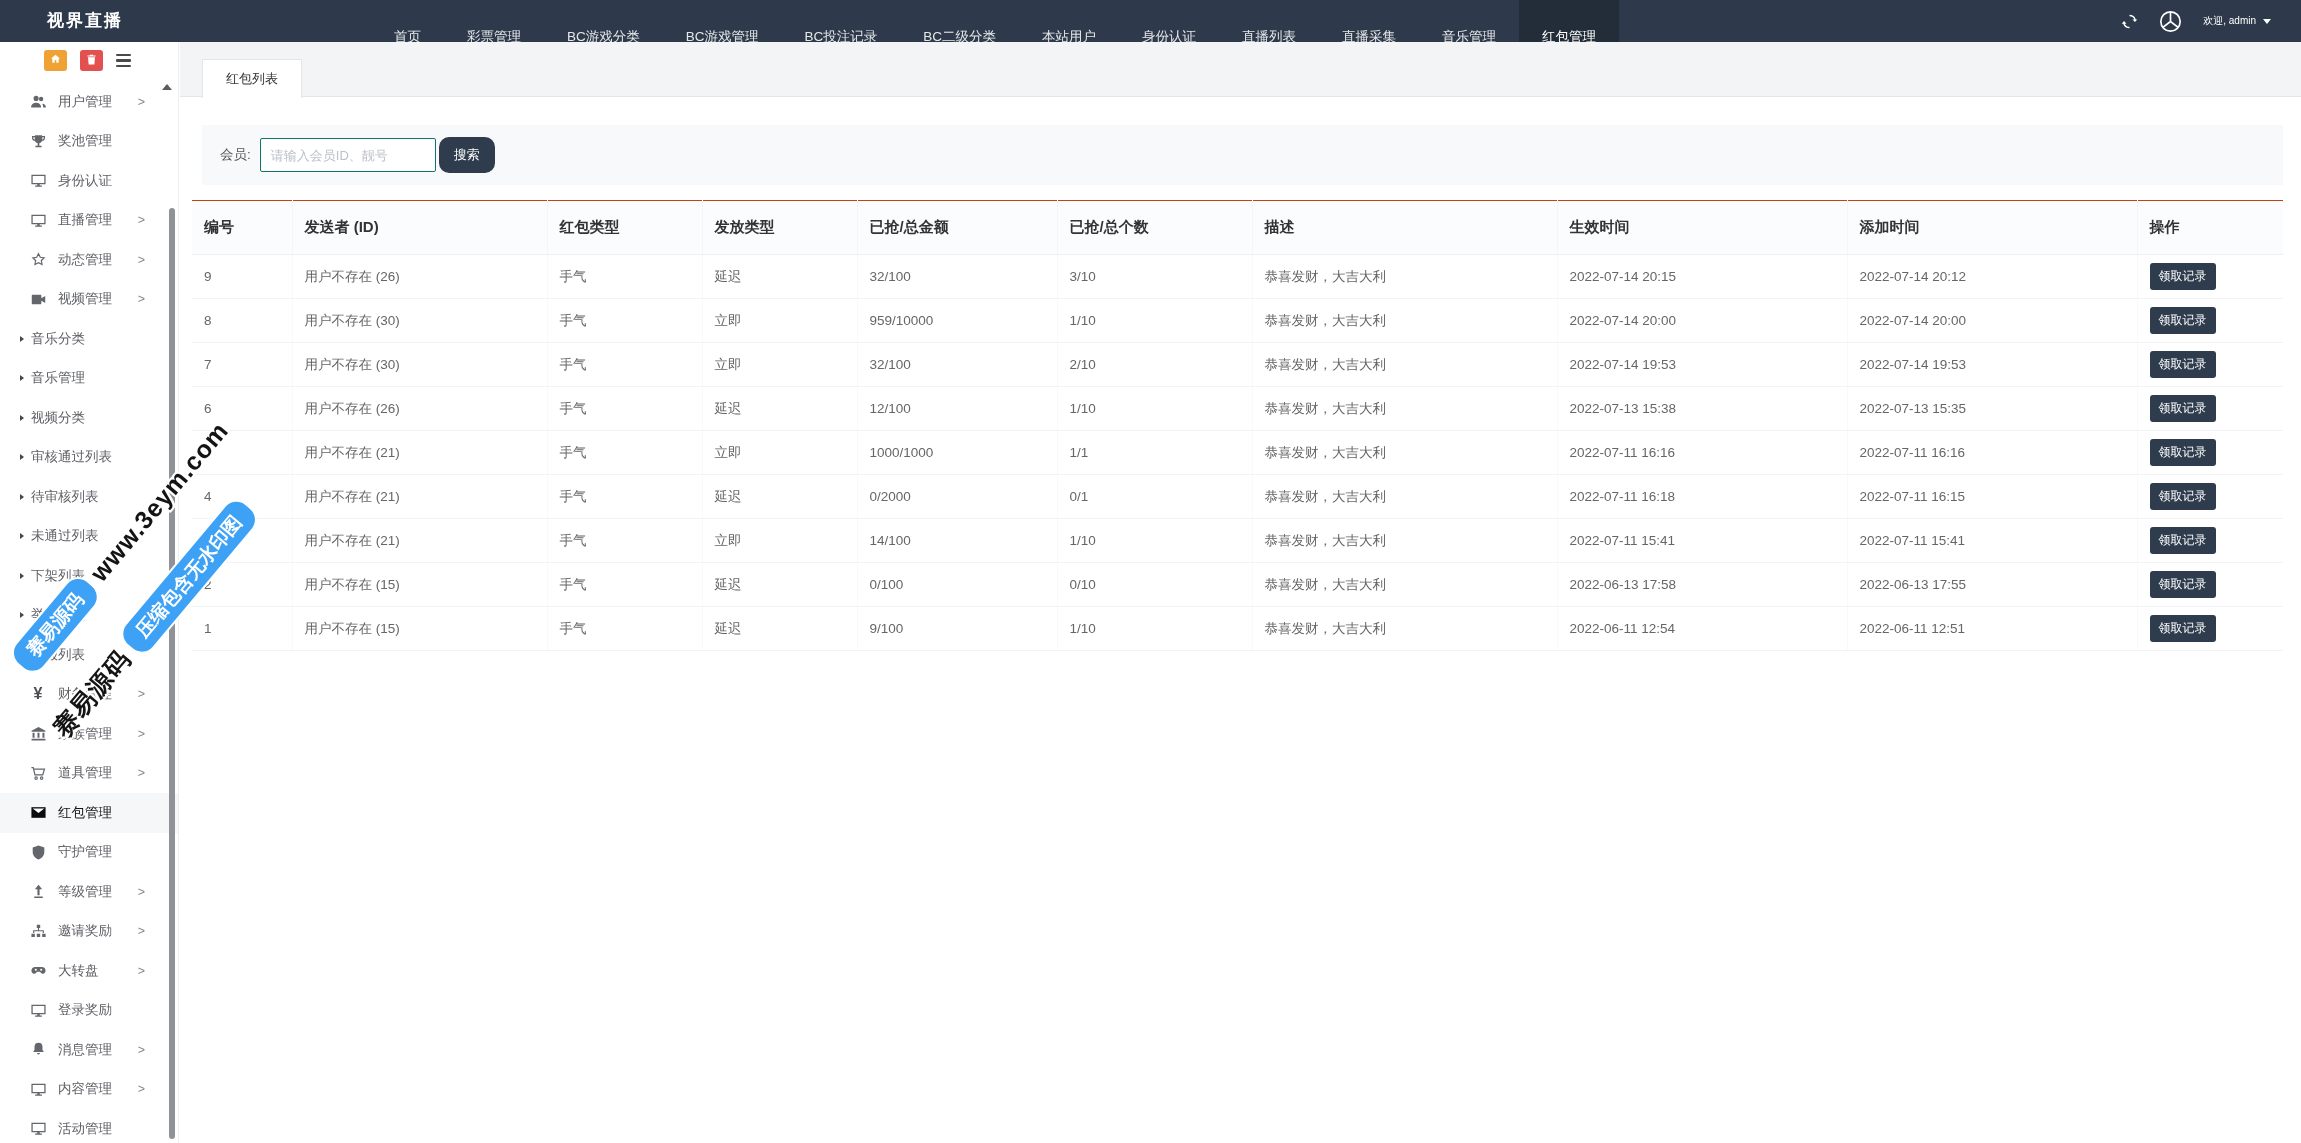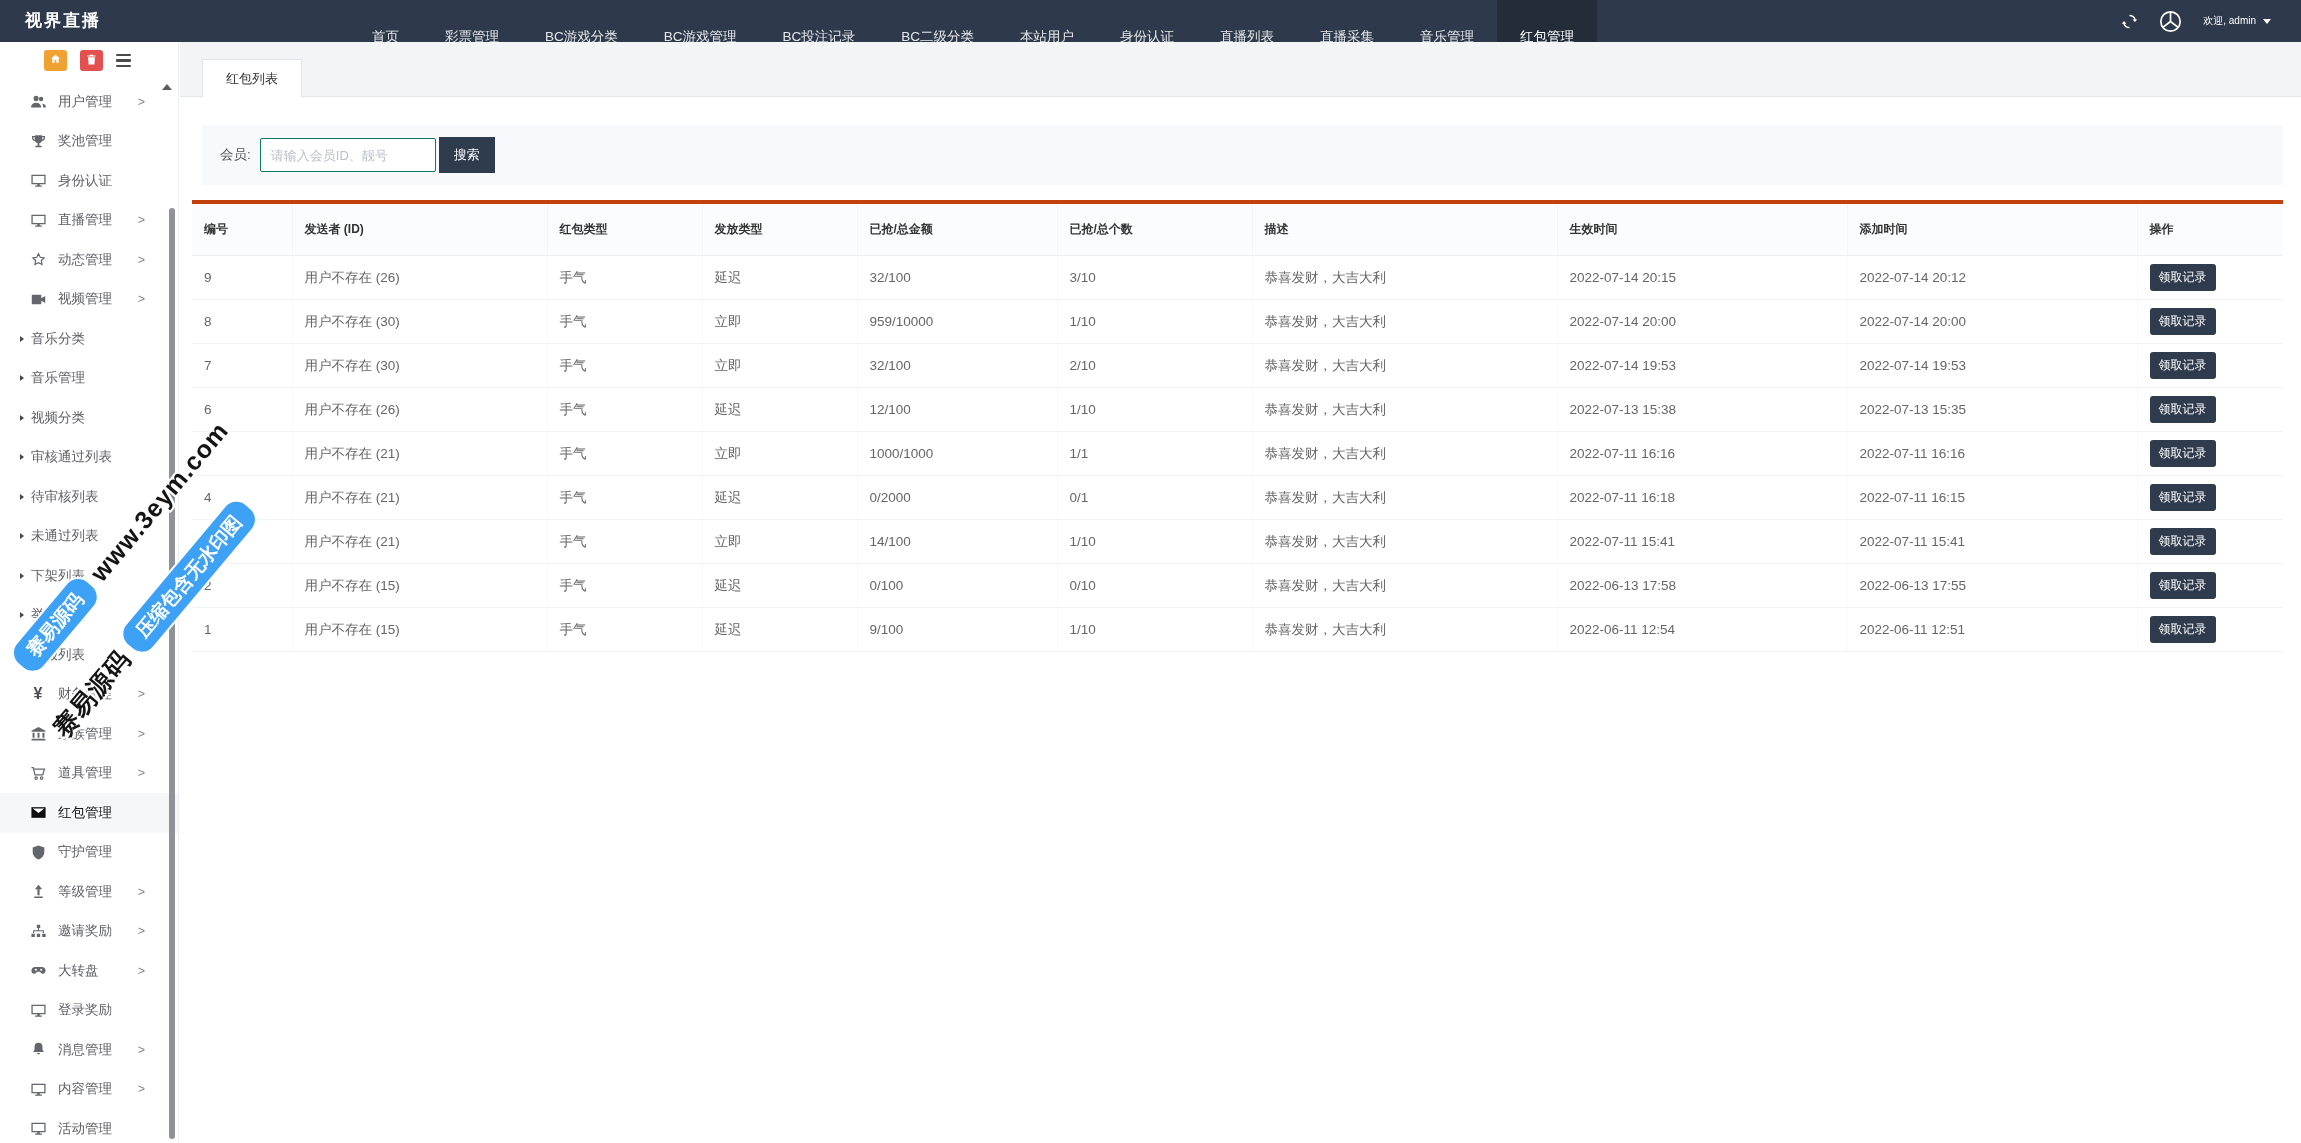--- a/index.html
+++ b/index.html
@@ -3,21 +3,21 @@
 <meta charset="utf-8">
 <style>
   * { margin:0; padding:0; box-sizing:border-box; }
   html,body { width:2301px; height:1143px; overflow:hidden; background:#fff;
               font-family:"Liberation Sans","DejaVu Sans",sans-serif; }
   body { position:relative; }
 
   
   .topnav { position:absolute; left:0; top:0; width:100%; height:42px; background:#2e3a4b;
             display:flex; align-items:stretch; z-index:10; }
-  .brand { line-height:42px; margin-left:25px; font-size:17px; font-weight:bold; color:#fff; letter-spacing:2px; }
+  .brand { line-height:42px; margin-left:47px; font-size:17px; font-weight:bold; color:#fff; letter-spacing:2px; }
   .nav-items { display:flex; margin-left:248px; }
   .nav-item { line-height:42px; padding:16px 23px; font-size:13.5px; color:rgba(255,255,255,.88); cursor:pointer; }
   .nav-item.active { background:#222d39; color:#fff; }
   .topnav-right { margin-left:auto; display:flex; align-items:center; gap:19px; padding-right:30px; color:#fff; }
   .icon-btn { display:flex; align-items:center; cursor:pointer; color:#fff; }
   .welcome-wrap { display:flex; align-items:center; gap:7px; cursor:pointer; }
   .welcome-text { font-size:10px; color:#fff; }
   .caret-down { width:0; height:0; border-left:4.5px solid transparent; border-right:4.5px solid transparent; border-top:5px solid #fff; }
 
   
@@ -56,25 +56,25 @@
   .tab { position:absolute; left:22px; top:17px; height:39px; background:#fff;
          border:1px solid #e3e6e9; border-bottom:none; line-height:37px; padding:0 23px;
          font-size:13px; color:#333; z-index:2; cursor:pointer; }
   .search-panel { margin:28px 18px 0 22px; height:60px; background:#f8f9fa;
                   display:flex; align-items:center; padding-left:18px; }
   .search-label { font-size:13.5px; color:#555; margin-right:9px; }
   .search-input { width:176px; height:34px; border:1px solid #0f766e; padding:0 10px; font-size:13px;
                   color:#333; background:#fff; border-radius:2px; outline:none; }
   .search-input::placeholder { color:#bcc1c9; }
   .search-btn { height:36px; margin-left:3px; padding:4px 15px; background:#2f3c4e; color:#fff;
-                border:none; font-size:13px; border-radius:0; cursor:pointer;text-align:right; }
+                border:none; font-size:13px; border-radius:10px; cursor:pointer;text-align:right; }
   .table-wrap { margin:15px 18px 0 12px; }
   table { width:100%; border-collapse:collapse; table-layout:fixed; }
-  th { background:#fbfcfd; border-top:4px solid #c2410c; border-bottom:1px solid #edeff1;
-       border-right:1px solid #f3f5f7; padding:17px 12px; text-align:left; font-size:12px;
+  th { background:#fbfcfd; border-top:1px solid #c2410c; border-bottom:1px solid #edeff1;
+       border-right:1px solid #f3f5f7; padding:17px 12px; text-align:left; font-size:15px;
        color:#333; font-weight:bold; }
   th:last-child { border-right:none; }
   td { border-bottom:1px solid #f1f3f5; border-right:1px solid #f8f9fa; padding:8px 12px;
        font-size:13.5px; color:#666; }
   td:last-child { border-right:none; }
   .claim-btn { background:#2f3c4e; color:#fff; border:none; border-radius:3px; font-size:12px;
                padding:5px 9px; cursor:pointer; }
 
   
   .wm { position:absolute; z-index:60; display:flex; align-items:center; gap:7px; white-space:nowrap;

